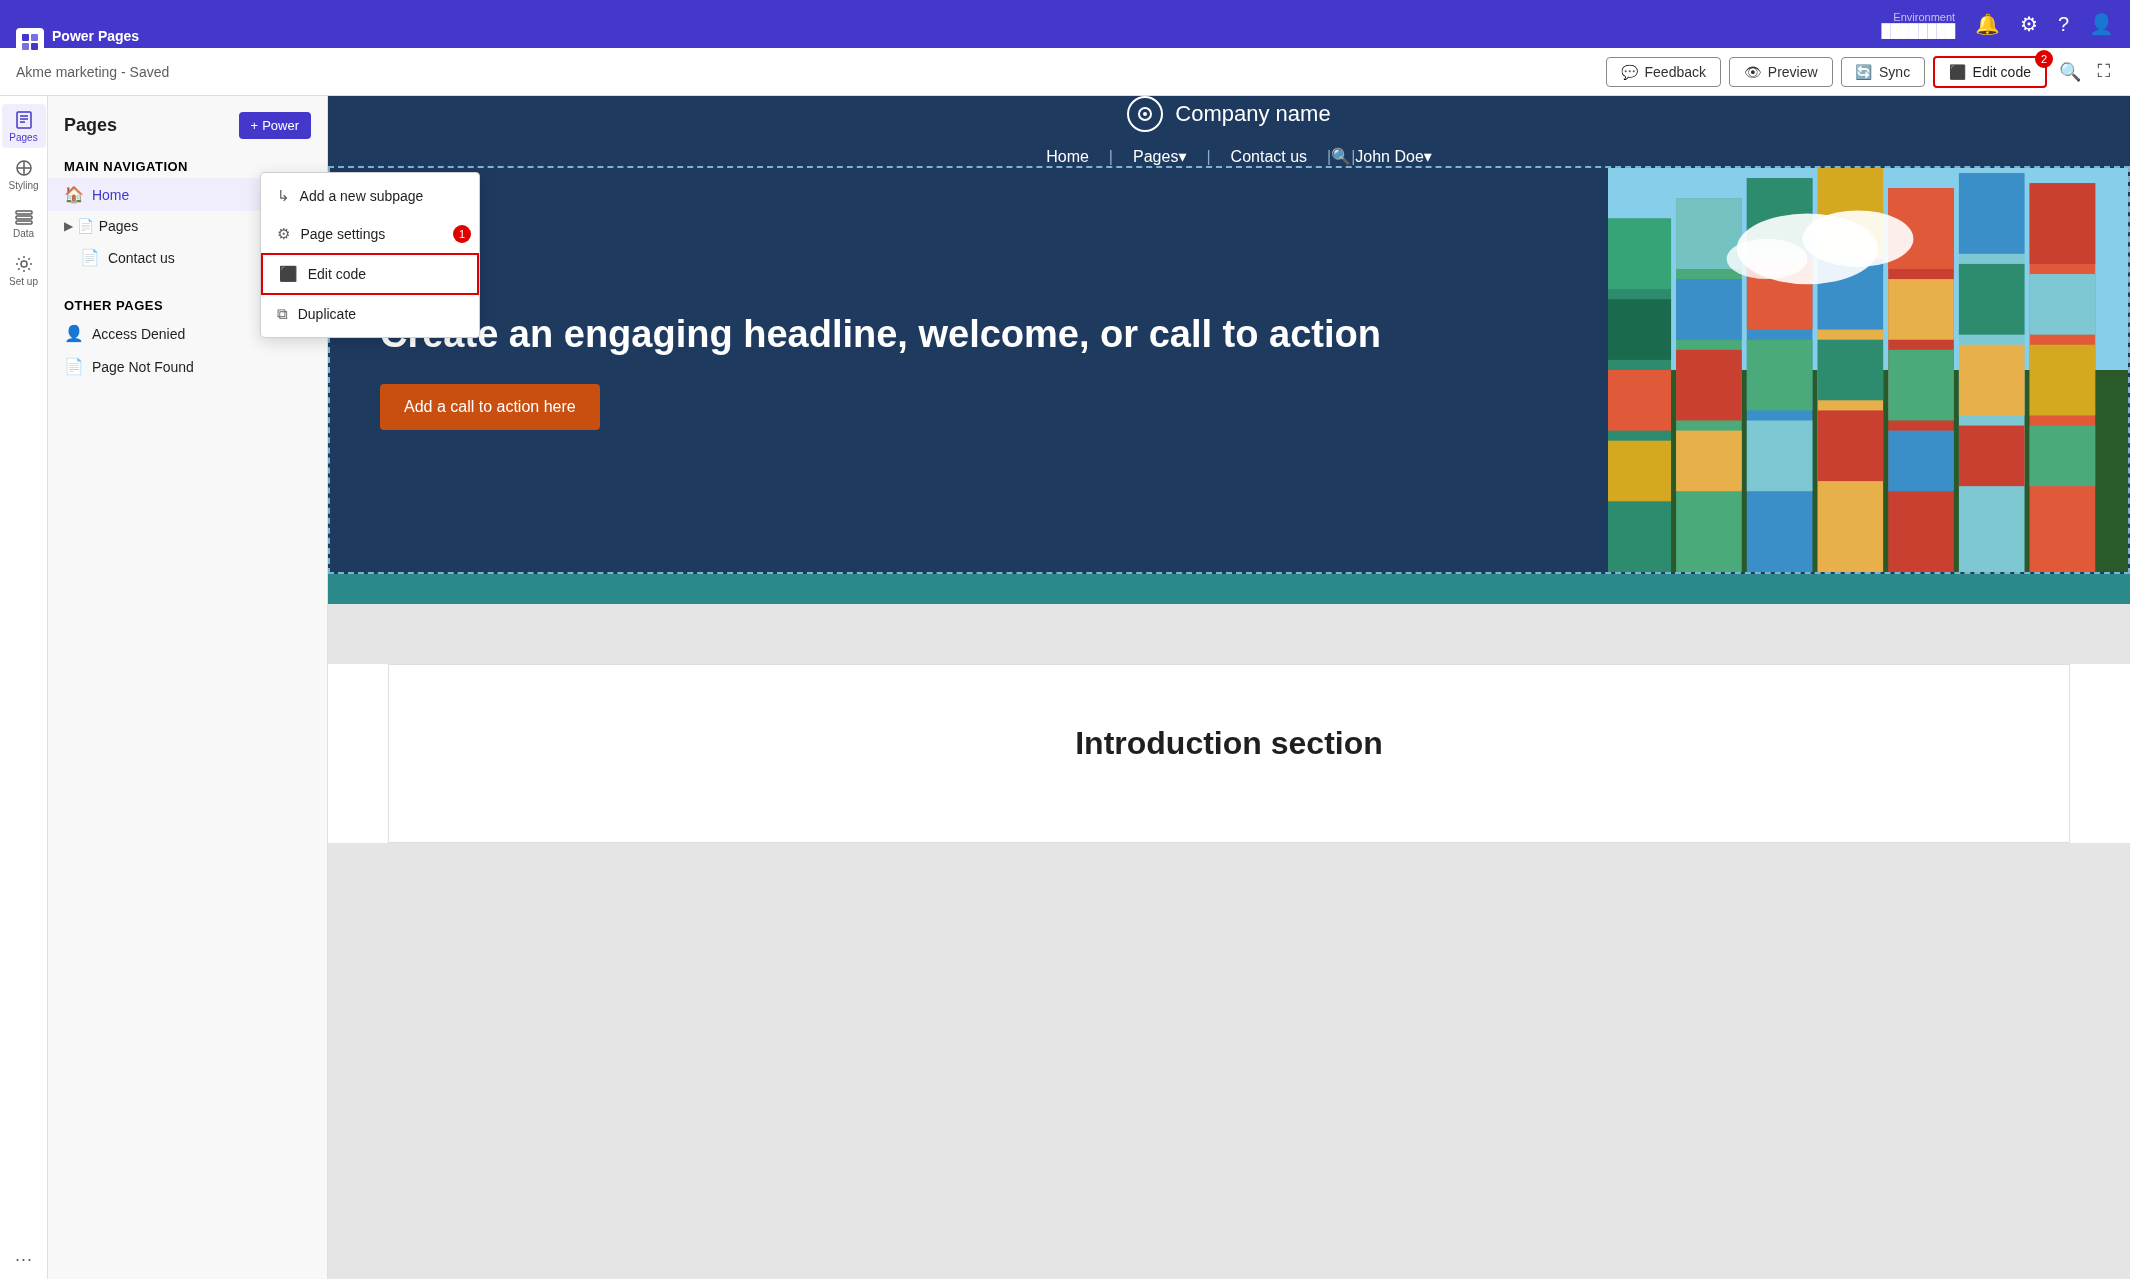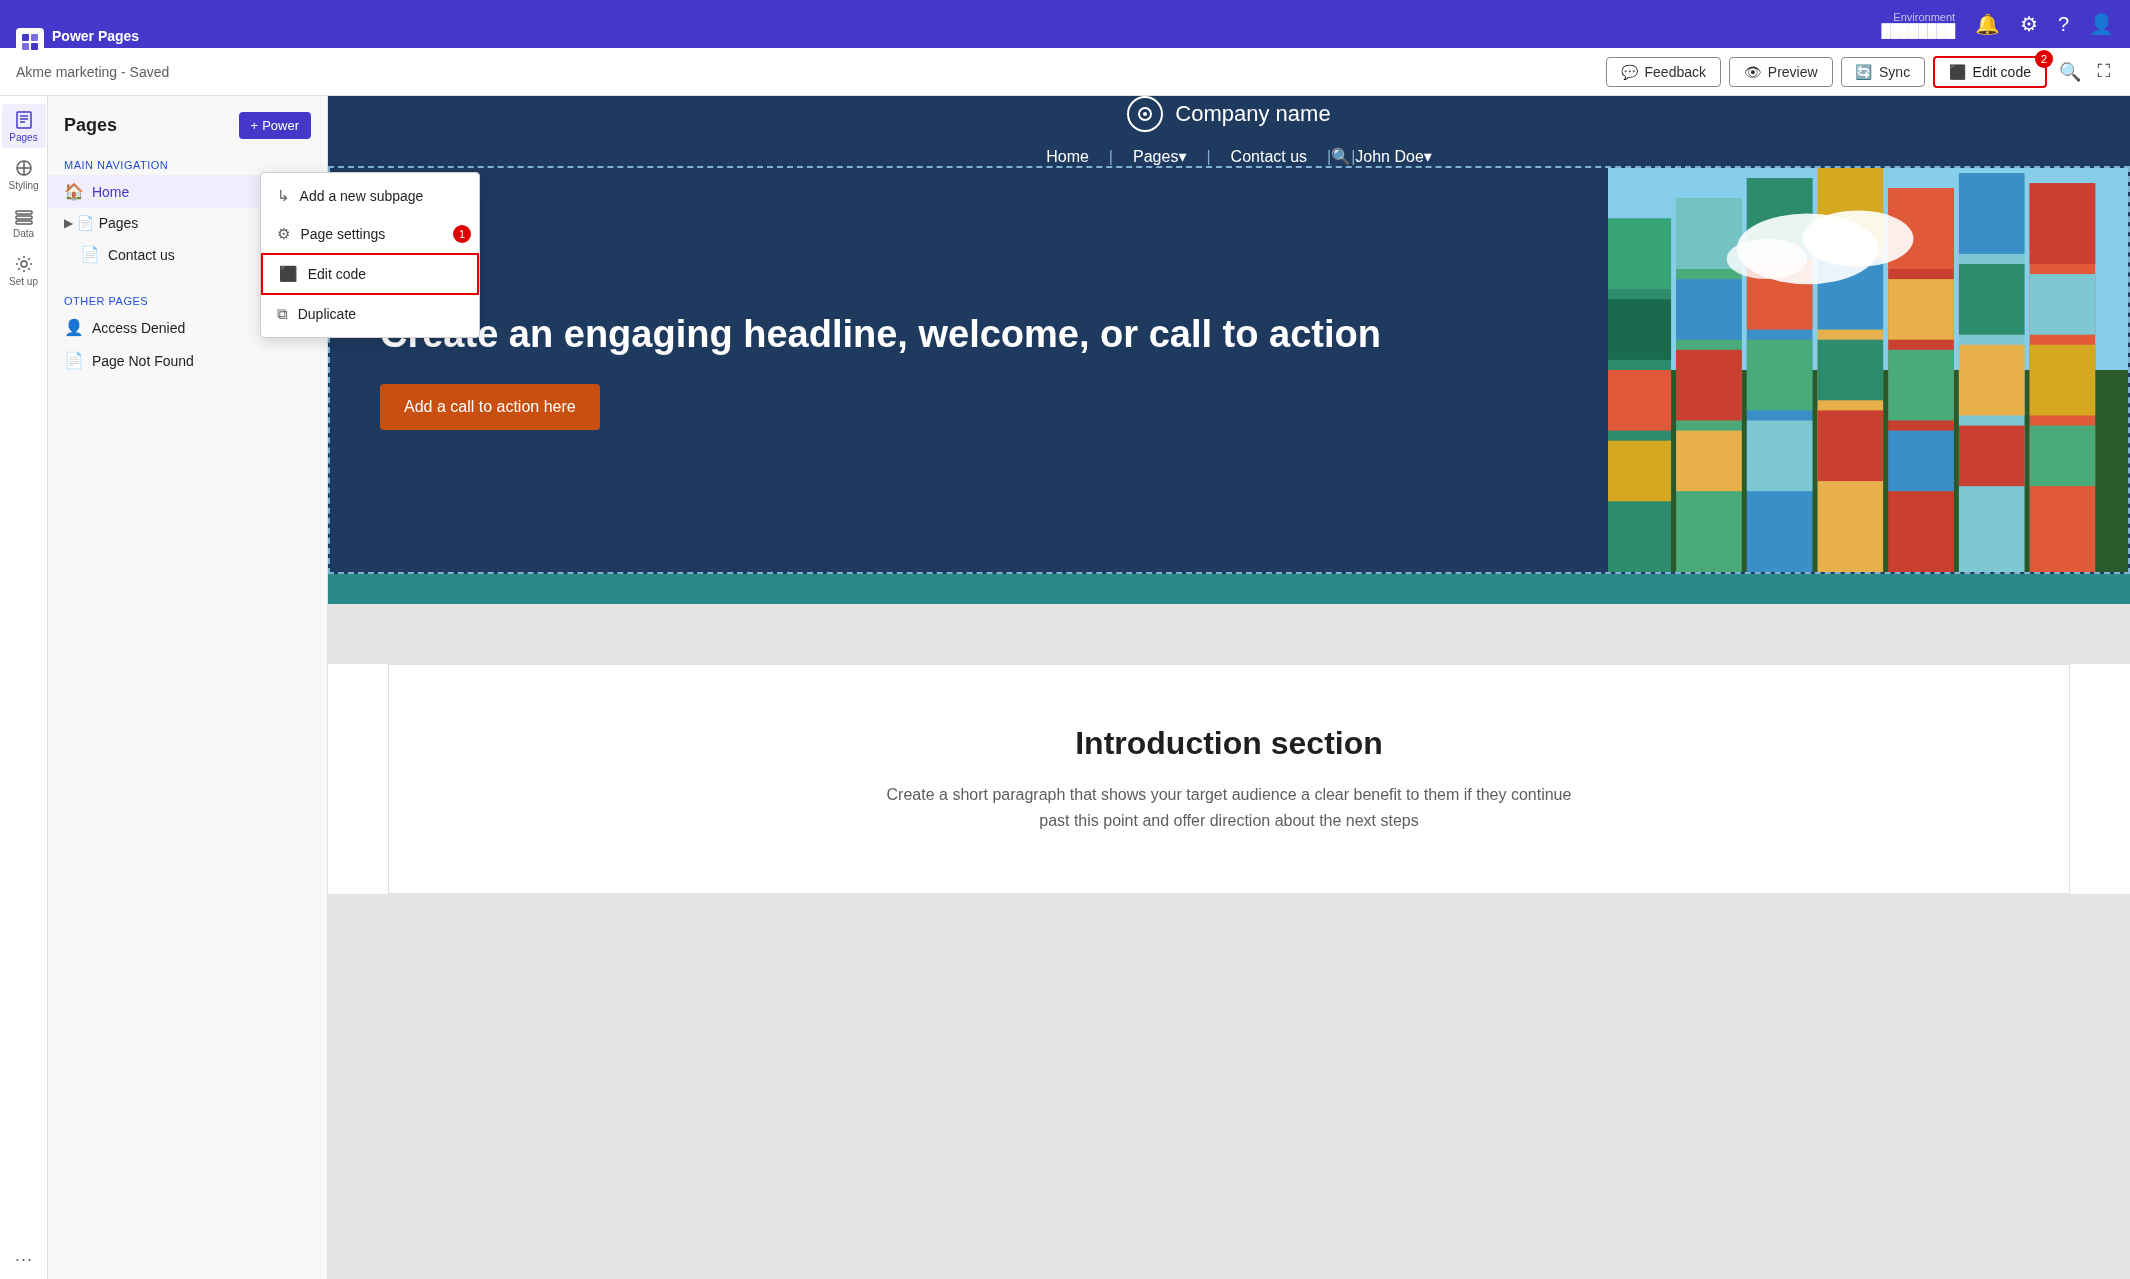--- a/index.html
+++ b/index.html
@@ -175,23 +175,23 @@
       gap: 4px;
       background: #4338ca;
       color: white;
       border: none;
       border-radius: 4px;
       padding: 6px 12px;
       font-size: 13px;
       cursor: pointer;
     }
     .sidebar-section-title {
-      font-size: 11px;
-      font-weight: 400;
-      color: #1d4ed8;
+      font-size: 13px;
+      font-weight: 700;
+      color: #000000;
       padding: 8px 16px 4px;
       text-transform: uppercase;
       letter-spacing: 0.5px;
     }
     .sidebar-item {
       display: flex;
       align-items: center;
       gap: 8px;
       padding: 7px 16px;
       cursor: pointer;
@@ -624,19 +624,18 @@
           </svg>
         </div>
       </div>
 
       <div class="teal-bar"></div>
 
       <div class="gray-gap"></div>
 
       <div class="intro-section">
         <h2 class="intro-title">Introduction section</h2>
-        <p class="intro-text">Create a short paragraph that shows your target audience a clear benefit to them if they continue past this point and offer direction about the next steps</p>
       </div>
 
       <div class="bottom-space"></div>
     </div>
   </div>
 </div>
 
 </body></html>

